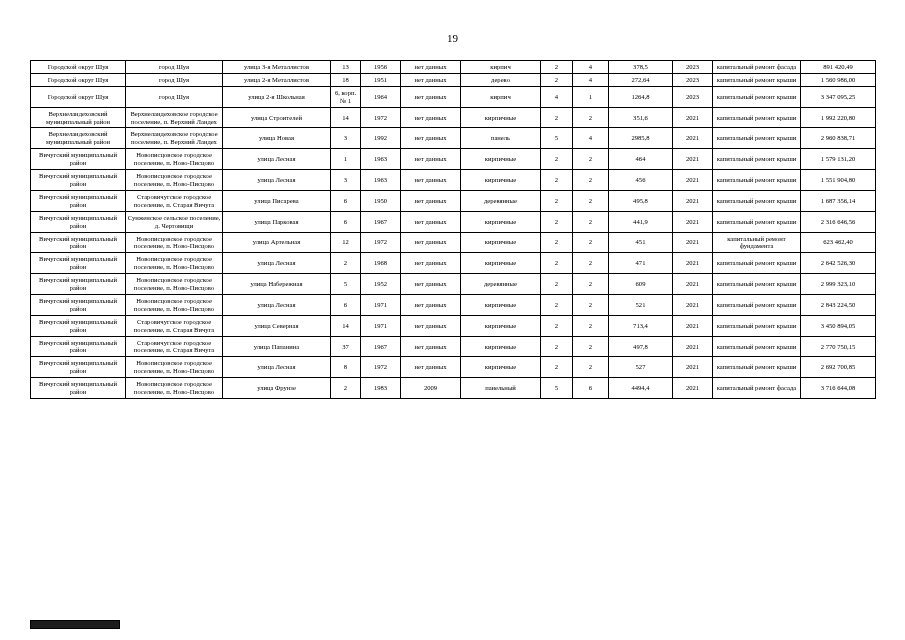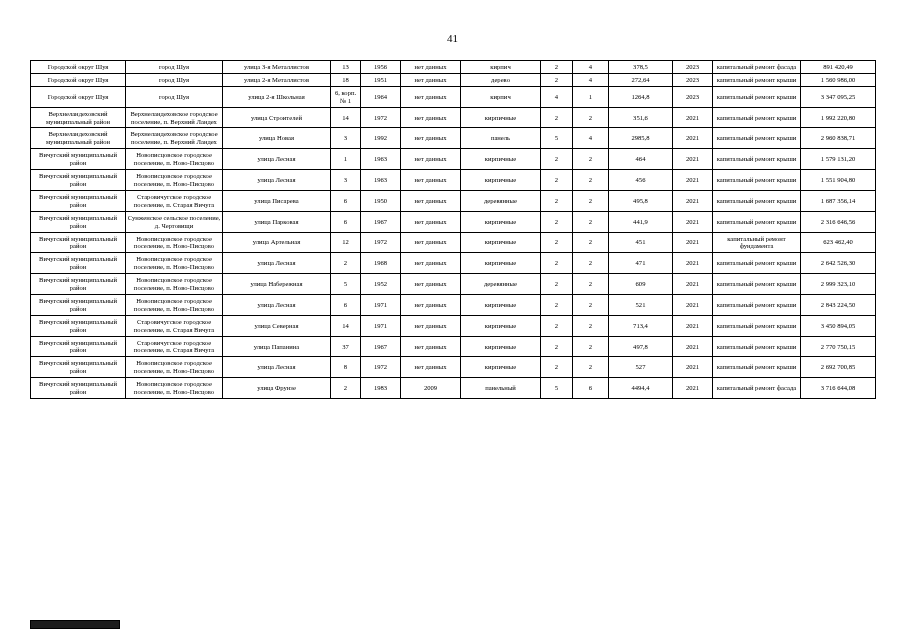--- a/index.html
+++ b/index.html
@@ -51,21 +51,21 @@
     height: 7px;
     background: #1c1c1c;
     border: 1px solid #000000;
   }
 </style>
 </head>
 <body>
 
 <div class="page">
 
-  <div class="page-number">41</div>
+  <div class="page-number">19</div>
 
   <table class="doc-table">
     <colgroup>
       <col style="width:95px">
       <col style="width:97px">
       <col style="width:108px">
       <col style="width:30px">
       <col style="width:40px">
       <col style="width:60px">
       <col style="width:80px">

